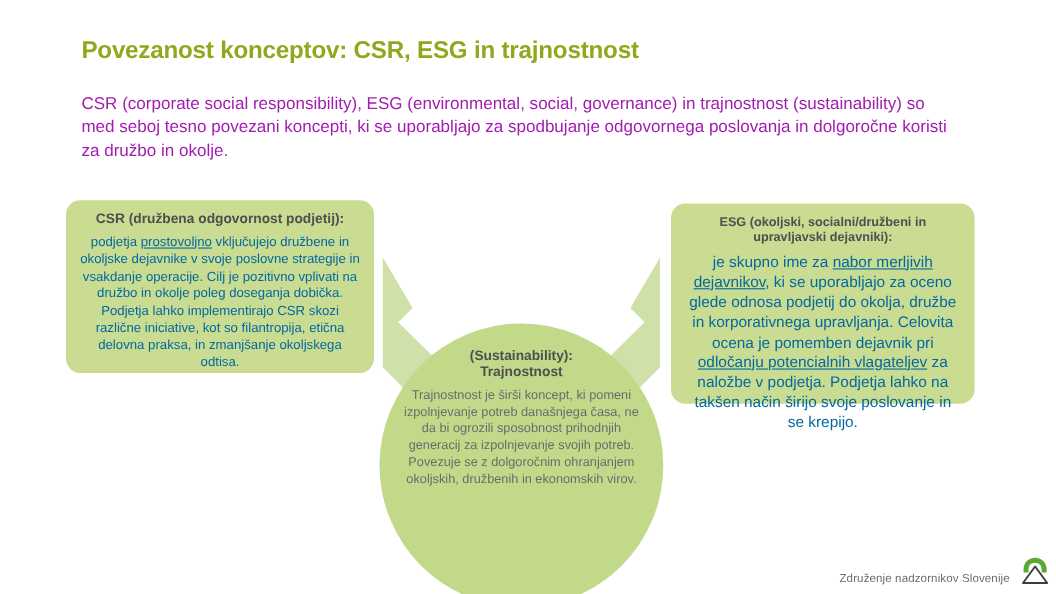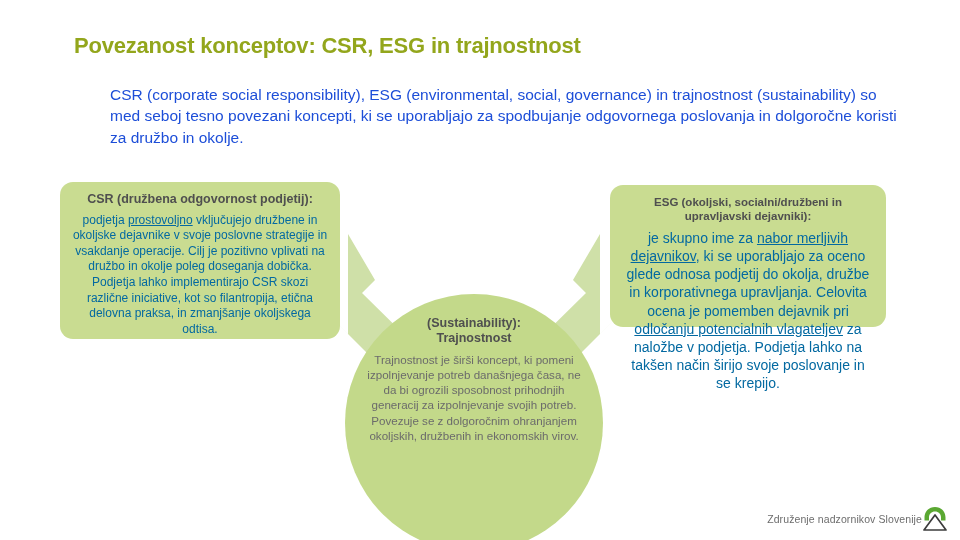--- a/index.html
+++ b/index.html
@@ -29,23 +29,22 @@
     color: #93a61c;
     letter-spacing: -0.2px;
     line-height: 1.15;
   }
   .slide-intro {
     position: absolute;
     left: 74px;
     top: 84px;
     width: 790px;
     font-size: 15.5px;
-    color: #1d4ed8;
+    color: #a21caf;
     line-height: 1.38;
-    margin-left: 36px;
   }
 
   
   .arrow-layer {
     position: absolute;
     left: 0; top: 0;
     width: 960px;
     height: 540px;
     pointer-events: none;
   }
@@ -54,21 +53,21 @@
   .concept-box {
     position: absolute;
     background: #c9dc91;
     border-radius: 13px;
     box-sizing: border-box;
     padding: 10px 12px 14px 12px;
     text-align: center;
     color: #5b5b5b;
   }
   .concept-box.left  { left: 60px;  top: 182px; width: 280px; height: 157px; }
-  .concept-box.right { left: 610px; top: 185px; width: 276px; height: 142px; }
+  .concept-box.right { left: 610px; top: 185px; width: 276px; height: 182px; }
 
   .box-heading {
     font-size: 12.5px;
     font-weight: bold;
     color: #4f4f4f;
     line-height: 1.25;
     margin-bottom: 5px;
   }
   .box-body {
     font-size: 12px;
@@ -102,24 +101,25 @@
   }
   .circle-body {
     font-size: 11.6px;
     line-height: 1.32;
     color: #6b6b6b;
   }
 
   
   .footer {
     position: absolute;
-    right: 12px;
+    right: 6px;
     bottom: 8px;
     display: flex;
-    align-items: center;
+    align-items: flex-end;
+    gap: 10px;
   }
   .footer-text {
     font-size: 10.5px;
     color: #6d6d6d;
     letter-spacing: 0.1px;
     white-space: nowrap;
   }
   .footer-logo { width: 26px; height: 27px; display: block; }
 </style>
 </head>

